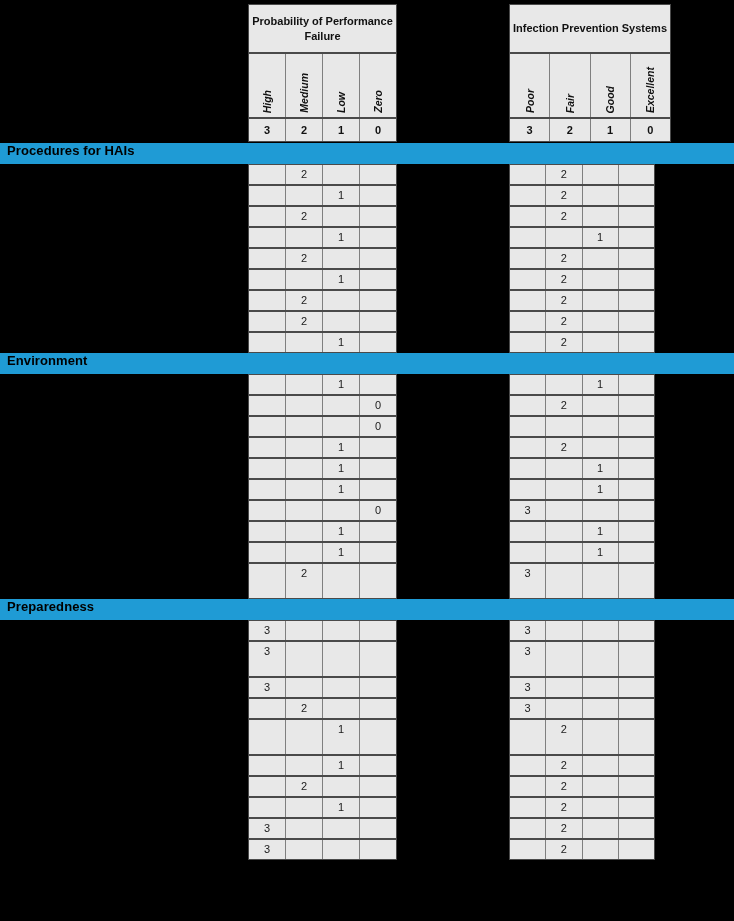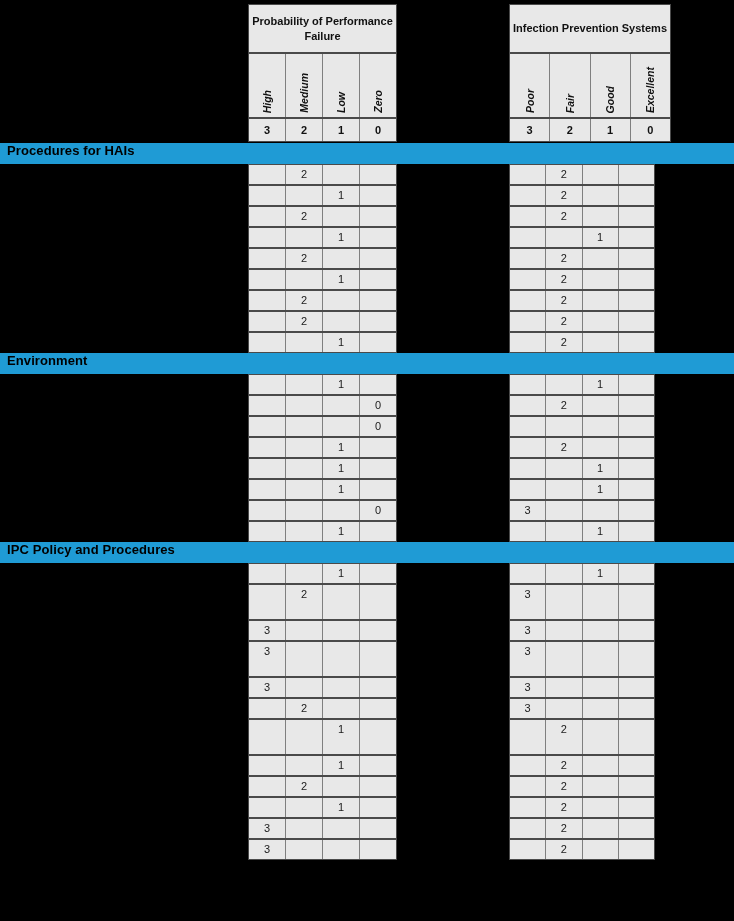--- a/index.html
+++ b/index.html
@@ -357,109 +357,109 @@
           <div class="cell">1</div>
           <div class="cell"></div>
         </div>
         <div class="rgrid gb">
           <div class="cell"></div>
           <div class="cell"></div>
           <div class="cell">1</div>
           <div class="cell"></div>
         </div>
       </div>
+      <div class="trow">
+        <div class="rgrid ga">
+          <div class="cell"></div>
+          <div class="cell"></div>
+          <div class="cell">1</div>
+          <div class="cell"></div>
+        </div>
+        <div class="rgrid gb">
+          <div class="cell"></div>
+          <div class="cell"></div>
+          <div class="cell">1</div>
+          <div class="cell"></div>
+        </div>
+      </div>
+      <div class="trow tall">
+        <div class="rgrid ga">
+          <div class="cell"></div>
+          <div class="cell">2</div>
+          <div class="cell"></div>
+          <div class="cell"></div>
+        </div>
+        <div class="rgrid gb">
+          <div class="cell">3</div>
+          <div class="cell"></div>
+          <div class="cell"></div>
+          <div class="cell"></div>
+        </div>
+      </div>
       <div class="bar">
-        <span class="bar-label">IPC Policy and Procedures</span>
-      </div>
-      <div class="trow">
-        <div class="rgrid ga">
-          <div class="cell"></div>
-          <div class="cell"></div>
-          <div class="cell">1</div>
-          <div class="cell"></div>
-        </div>
-        <div class="rgrid gb">
-          <div class="cell"></div>
-          <div class="cell"></div>
-          <div class="cell">1</div>
+        <span class="bar-label">Preparedness</span>
+      </div>
+      <div class="trow">
+        <div class="rgrid ga">
+          <div class="cell">3</div>
+          <div class="cell"></div>
+          <div class="cell"></div>
+          <div class="cell"></div>
+        </div>
+        <div class="rgrid gb">
+          <div class="cell">3</div>
+          <div class="cell"></div>
+          <div class="cell"></div>
           <div class="cell"></div>
         </div>
       </div>
       <div class="trow tall">
         <div class="rgrid ga">
-          <div class="cell"></div>
-          <div class="cell">2</div>
-          <div class="cell"></div>
-          <div class="cell"></div>
-        </div>
-        <div class="rgrid gb">
-          <div class="cell">3</div>
-          <div class="cell"></div>
-          <div class="cell"></div>
-          <div class="cell"></div>
-        </div>
-      </div>
-      <div class="trow">
-        <div class="rgrid ga">
-          <div class="cell">3</div>
-          <div class="cell"></div>
+          <div class="cell">3</div>
+          <div class="cell"></div>
+          <div class="cell"></div>
+          <div class="cell"></div>
+        </div>
+        <div class="rgrid gb">
+          <div class="cell">3</div>
+          <div class="cell"></div>
+          <div class="cell"></div>
+          <div class="cell"></div>
+        </div>
+      </div>
+      <div class="trow">
+        <div class="rgrid ga">
+          <div class="cell">3</div>
+          <div class="cell"></div>
+          <div class="cell"></div>
+          <div class="cell"></div>
+        </div>
+        <div class="rgrid gb">
+          <div class="cell">3</div>
+          <div class="cell"></div>
+          <div class="cell"></div>
+          <div class="cell"></div>
+        </div>
+      </div>
+      <div class="trow">
+        <div class="rgrid ga">
+          <div class="cell"></div>
+          <div class="cell">2</div>
           <div class="cell"></div>
           <div class="cell"></div>
         </div>
         <div class="rgrid gb">
           <div class="cell">3</div>
           <div class="cell"></div>
           <div class="cell"></div>
           <div class="cell"></div>
         </div>
       </div>
       <div class="trow tall">
         <div class="rgrid ga">
-          <div class="cell">3</div>
-          <div class="cell"></div>
-          <div class="cell"></div>
-          <div class="cell"></div>
-        </div>
-        <div class="rgrid gb">
-          <div class="cell">3</div>
-          <div class="cell"></div>
-          <div class="cell"></div>
-          <div class="cell"></div>
-        </div>
-      </div>
-      <div class="trow">
-        <div class="rgrid ga">
-          <div class="cell">3</div>
-          <div class="cell"></div>
-          <div class="cell"></div>
-          <div class="cell"></div>
-        </div>
-        <div class="rgrid gb">
-          <div class="cell">3</div>
-          <div class="cell"></div>
-          <div class="cell"></div>
-          <div class="cell"></div>
-        </div>
-      </div>
-      <div class="trow">
-        <div class="rgrid ga">
-          <div class="cell"></div>
-          <div class="cell">2</div>
-          <div class="cell"></div>
-          <div class="cell"></div>
-        </div>
-        <div class="rgrid gb">
-          <div class="cell">3</div>
-          <div class="cell"></div>
-          <div class="cell"></div>
-          <div class="cell"></div>
-        </div>
-      </div>
-      <div class="trow tall">
-        <div class="rgrid ga">
           <div class="cell"></div>
           <div class="cell"></div>
           <div class="cell">1</div>
           <div class="cell"></div>
         </div>
         <div class="rgrid gb">
           <div class="cell"></div>
           <div class="cell">2</div>
           <div class="cell"></div>
           <div class="cell"></div>

